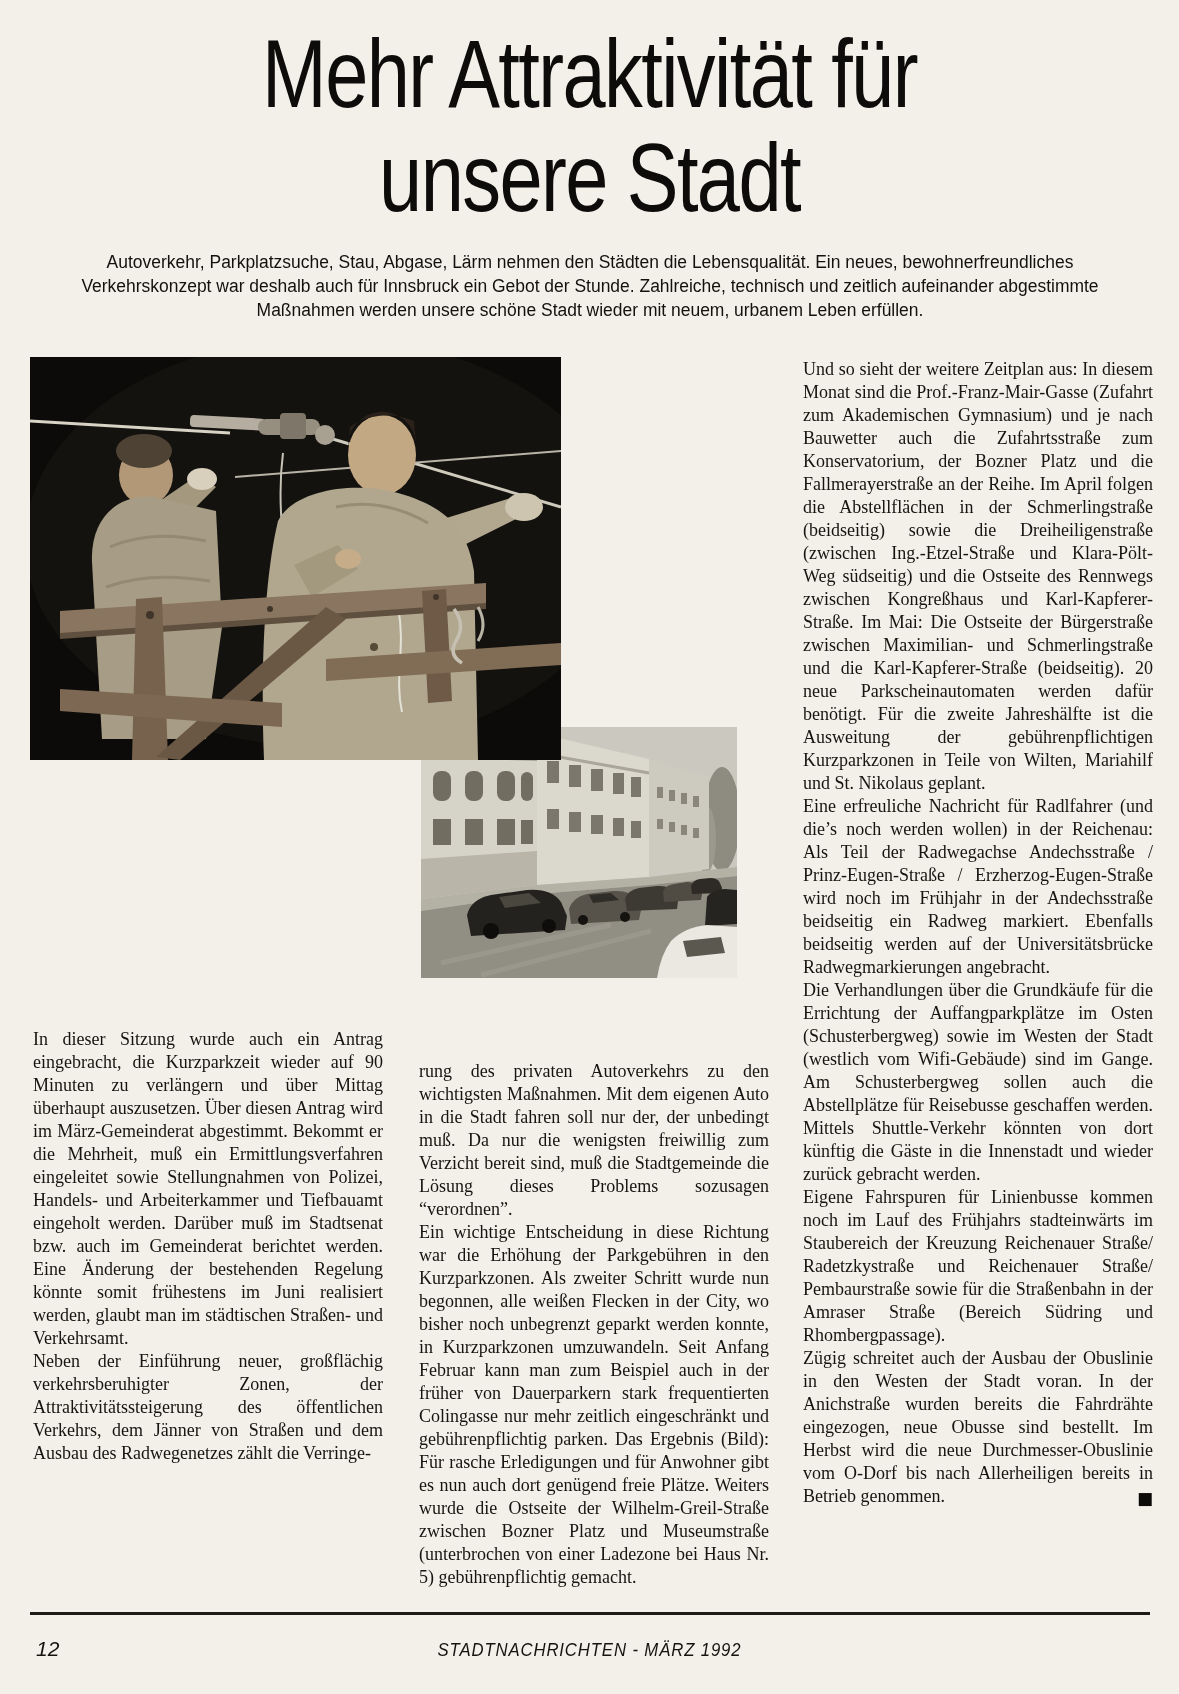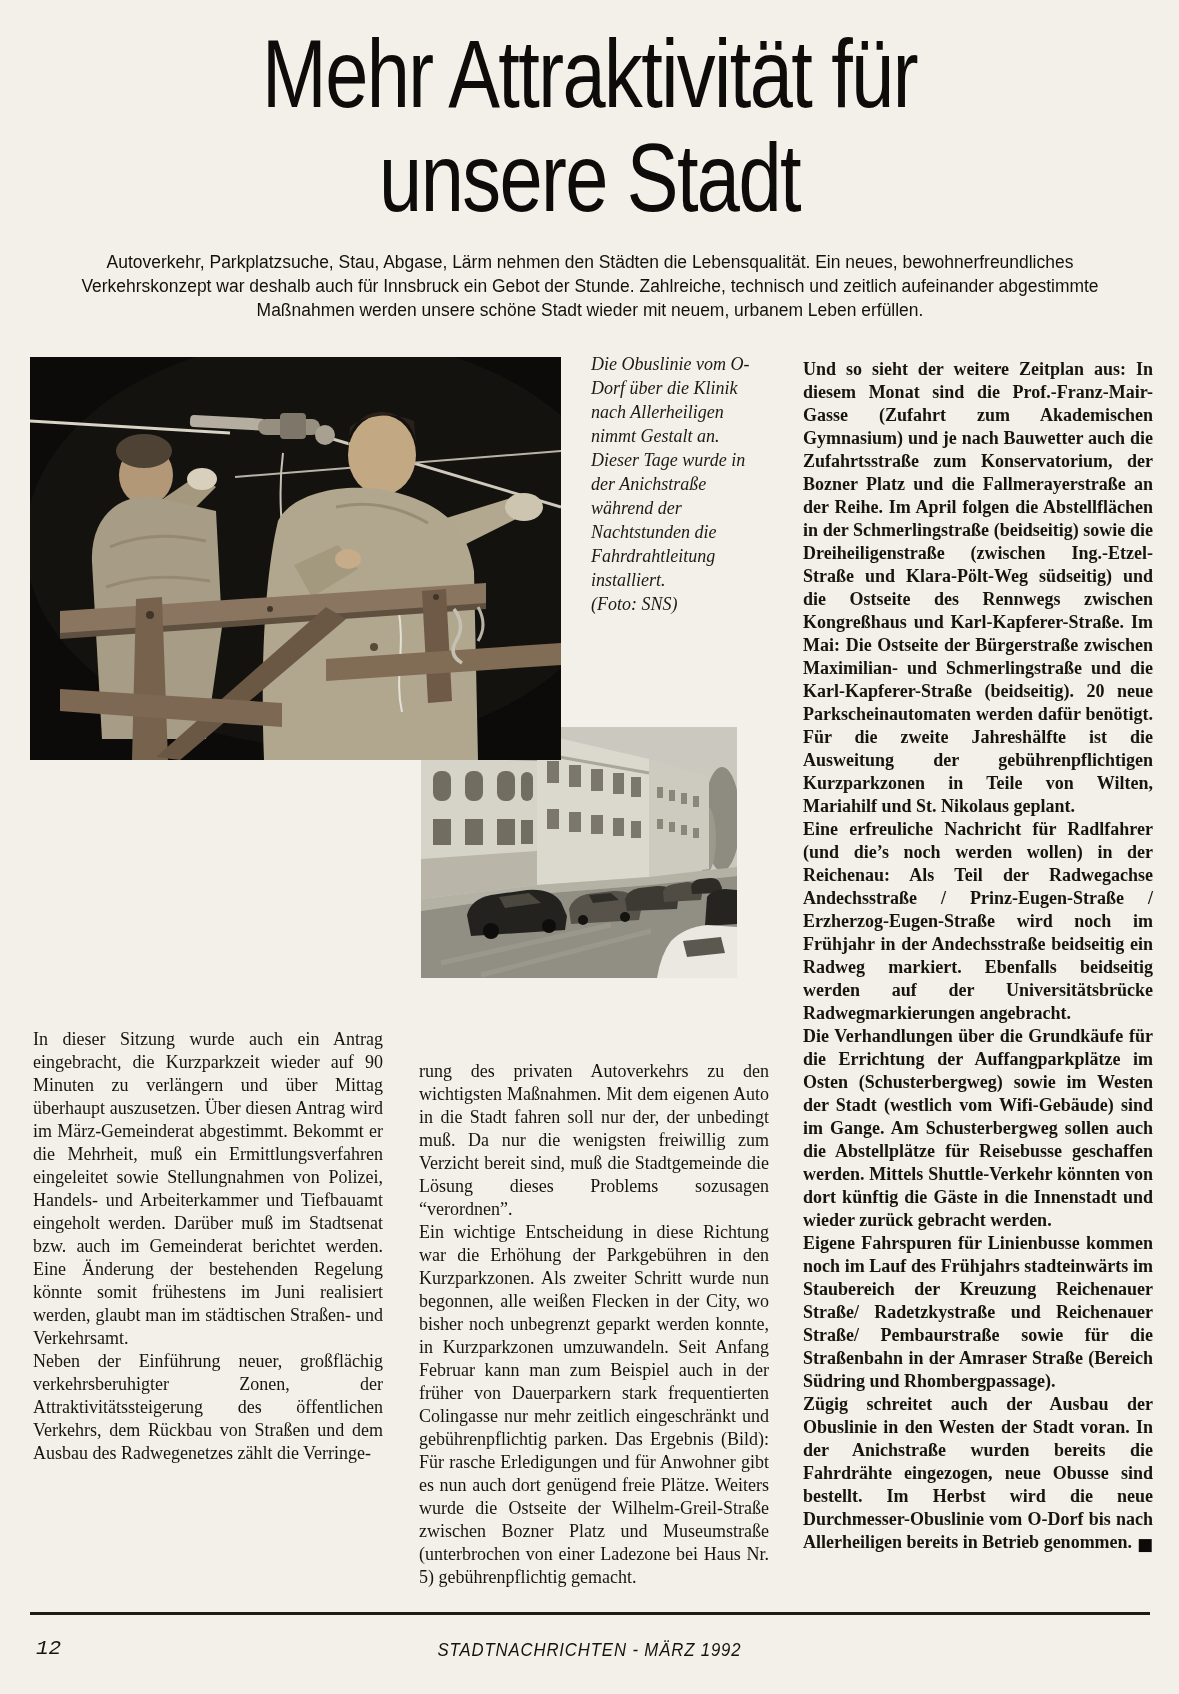--- a/index.html
+++ b/index.html
@@ -36,32 +36,32 @@
   .caption-obus .credit { display:block; }
   .caption-colingasse {
     position:absolute; left:33px; top:893px; width:356px;
     font-size:19px; line-height:27px;
   }
   
   .col { position:absolute; font-size:18px; line-height:23px; text-align:justify; color:#16140e; }
   .col p { margin:0; }
   .col-left  { left:33px;  top:1028px; width:350px; }
   .col-mid   { left:419px; top:1060px; width:350px; }
-  .col-right { left:803px; top:358px;  width:350px;font-weight:bold; }
+  .col-right { left:803px; top:358px;  width:350px; }
   .last-para { position:relative; }
   .endmark {
     position:absolute; right:0; bottom:1px;
     font-size:17px; line-height:17px; color:#0c0b09;
     font-family:"DejaVu Sans", sans-serif;
   }
   
   .footer-rule { position:absolute; left:30px; top:1612px; width:1120px; height:3px; background:#1d1b16; }
   .page-num {
     position:absolute; left:36px; top:1637px;
-    font-family:Liberation Mono, monospace; font-style:italic;
+    font-family:Liberation Sans, sans-serif; font-style:italic;
     font-size:21px; color:#14130f;
   }
   .journal {
     position:absolute; left:0; top:1639px; width:100%; text-align:center;
     font-family:"Liberation Sans", sans-serif; font-style:italic;
     font-size:19px; letter-spacing:1px; color:#14130f;
     transform:scaleX(0.88); transform-origin:50% 0;
   }
 </style>
 </head>
@@ -118,24 +118,20 @@
       <polygon points="392,234 416,232 422,344 398,346" fill="#6e5a46"></polygon>
       <polygon points="296,302 531,286 531,308 296,324" fill="#816c55"></polygon>
       <circle cx="120" cy="258" r="4" fill="#41352a"></circle>
       <circle cx="240" cy="252" r="3" fill="#41352a"></circle>
       <circle cx="406" cy="240" r="3" fill="#41352a"></circle>
       <path d="M424,252 q12,16 2,32 q-8,14 6,22" stroke="#c5c0b2" stroke-width="3.5" fill="none"></path>
       <path d="M448,250 q10,18 0,34" stroke="#b9b4a6" stroke-width="3" fill="none"></path>
     </svg>
   </div>
 
-  <div class="caption caption-obus">
-    <span>Die Obuslinie vom O-Dorf über die Klinik nach Allerheiligen nimmt Gestalt an. Dieser Tage wurde in der Anichstraße während der Nachtstunden die Fahrdrahtleitung installiert.</span>
-    <span class="credit">(Foto: SNS)</span>
-  </div>
 
   <div class="photo photo-street">
     <svg viewBox="0 0 316 251" preserveAspectRatio="none">
       <rect width="316" height="251" fill="#cbc8bf"></rect>
 
       <ellipse cx="301" cy="92" rx="18" ry="52" fill="#8e8b80"></ellipse>
       <ellipse cx="285" cy="112" rx="10" ry="34" fill="#9b988c"></ellipse>
 
       <polygon points="228,32 288,50 288,142 228,150" fill="#cdcabf"></polygon>
       <g fill="#8a867a">
@@ -193,21 +189,21 @@
       <path d="M270,159 q2,-6 9,-7 l10,-1 q8,0 10,5 l2,5 -1,5 -29,1 Z" fill="#2e2b27"></path>
       <path d="M286,170 q6,-8 18,-8 l12,1 0,34 -32,2 Z" fill="#262420"></path>
       <path d="M250,214 q14,-14 36,-16 l30,2 0,51 -80,0 q4,-24 14,-37 Z" fill="#eae8e1"></path>
       <polygon points="262,214 300,210 304,226 266,230" fill="#5b584f"></polygon>
     </svg>
   </div>
 
 
   <div class="col col-left">
     <p>In dieser Sitzung wurde auch ein Antrag eingebracht, die Kurzparkzeit wieder auf 90 Minuten zu verlängern und über Mittag überhaupt auszusetzen. Über diesen Antrag wird im März-Gemeinderat abgestimmt. Bekommt er die Mehrheit, muß ein Ermittlungsverfahren eingeleitet sowie Stellungnahmen von Polizei, Handels- und Arbeiterkammer und Tiefbauamt eingeholt werden. Darüber muß im Stadtsenat bzw. auch im Gemeinderat berichtet werden. Eine Änderung der bestehenden Regelung könnte somit frühestens im Juni realisiert werden, glaubt man im städtischen Straßen- und Verkehrsamt.</p>
-    <p>Neben der Einführung neuer, großflächig verkehrsberuhigter Zonen, der Attraktivitätssteigerung des öffentlichen Verkehrs, dem Rückbau von Straßen und dem Ausbau des Radwegenetzes zählt die Verringe-</p>
+    <p>Neben der Einführung neuer, großflächig verkehrsberuhigter Zonen, der Attraktivitätssteigerung des öffentlichen Verkehrs, dem Jänner von Straßen und dem Ausbau des Radwegenetzes zählt die Verringe-</p>
   </div>
 
   <div class="col col-mid">
     <p>rung des privaten Autoverkehrs zu den wichtigsten Maßnahmen. Mit dem eigenen Auto in die Stadt fahren soll nur der, der unbedingt muß. Da nur die wenigsten freiwillig zum Verzicht bereit sind, muß die Stadtgemeinde die Lösung dieses Problems sozusagen “verordnen”.</p>
     <p>Ein wichtige Entscheidung in diese Richtung war die Erhöhung der Parkgebühren in den Kurzparkzonen. Als zweiter Schritt wurde nun begonnen, alle weißen Flecken in der City, wo bisher noch unbegrenzt geparkt werden konnte, in Kurzparkzonen umzuwandeln. Seit Anfang Februar kann man zum Beispiel auch in der früher von Dauerparkern stark frequentierten Colingasse nur mehr zeitlich eingeschränkt und gebührenpflichtig parken. Das Ergebnis (Bild): Für rasche Erledigungen und für Anwohner gibt es nun auch dort genügend freie Plätze. Weiters wurde die Ostseite der Wilhelm-Greil-Straße zwischen Bozner Platz und Museumstraße (unterbrochen von einer Ladezone bei Haus Nr. 5) gebührenpflichtig gemacht.</p>
   </div>
 
   <div class="col col-right">
     <p>Und so sieht der weitere Zeitplan aus: In diesem Monat sind die Prof.-Franz-Mair-Gasse (Zufahrt zum Akademischen Gymnasium) und je nach Bauwetter auch die Zufahrtsstraße zum Konservatorium, der Bozner Platz und die Fallmerayerstraße an der Reihe. Im April folgen die Abstellflächen in der Schmerlingstraße (beidseitig) sowie die Dreiheiligenstraße (zwischen Ing.-Etzel-Straße und Klara-Pölt-Weg südseitig) und die Ostseite des Rennwegs zwischen Kongreßhaus und Karl-Kapferer-Straße. Im Mai: Die Ostseite der Bürgerstraße zwischen Maximilian- und Schmerlingstraße und die Karl-Kapferer-Straße (beidseitig). 20 neue Parkscheinautomaten werden dafür benötigt. Für die zweite Jahreshälfte ist die Ausweitung der gebührenpflichtigen Kurzparkzonen in Teile von Wilten, Mariahilf und St. Nikolaus geplant.</p>
     <p>Eine erfreuliche Nachricht für Radlfahrer (und die’s noch werden wollen) in der Reichenau: Als Teil der Radwegachse Andechsstraße / Prinz-Eugen-Straße / Erzherzog-Eugen-Straße wird noch im Frühjahr in der Andechsstraße beidseitig ein Radweg markiert. Ebenfalls beidseitig werden auf der Universitätsbrücke Radwegmarkierungen angebracht.</p>

